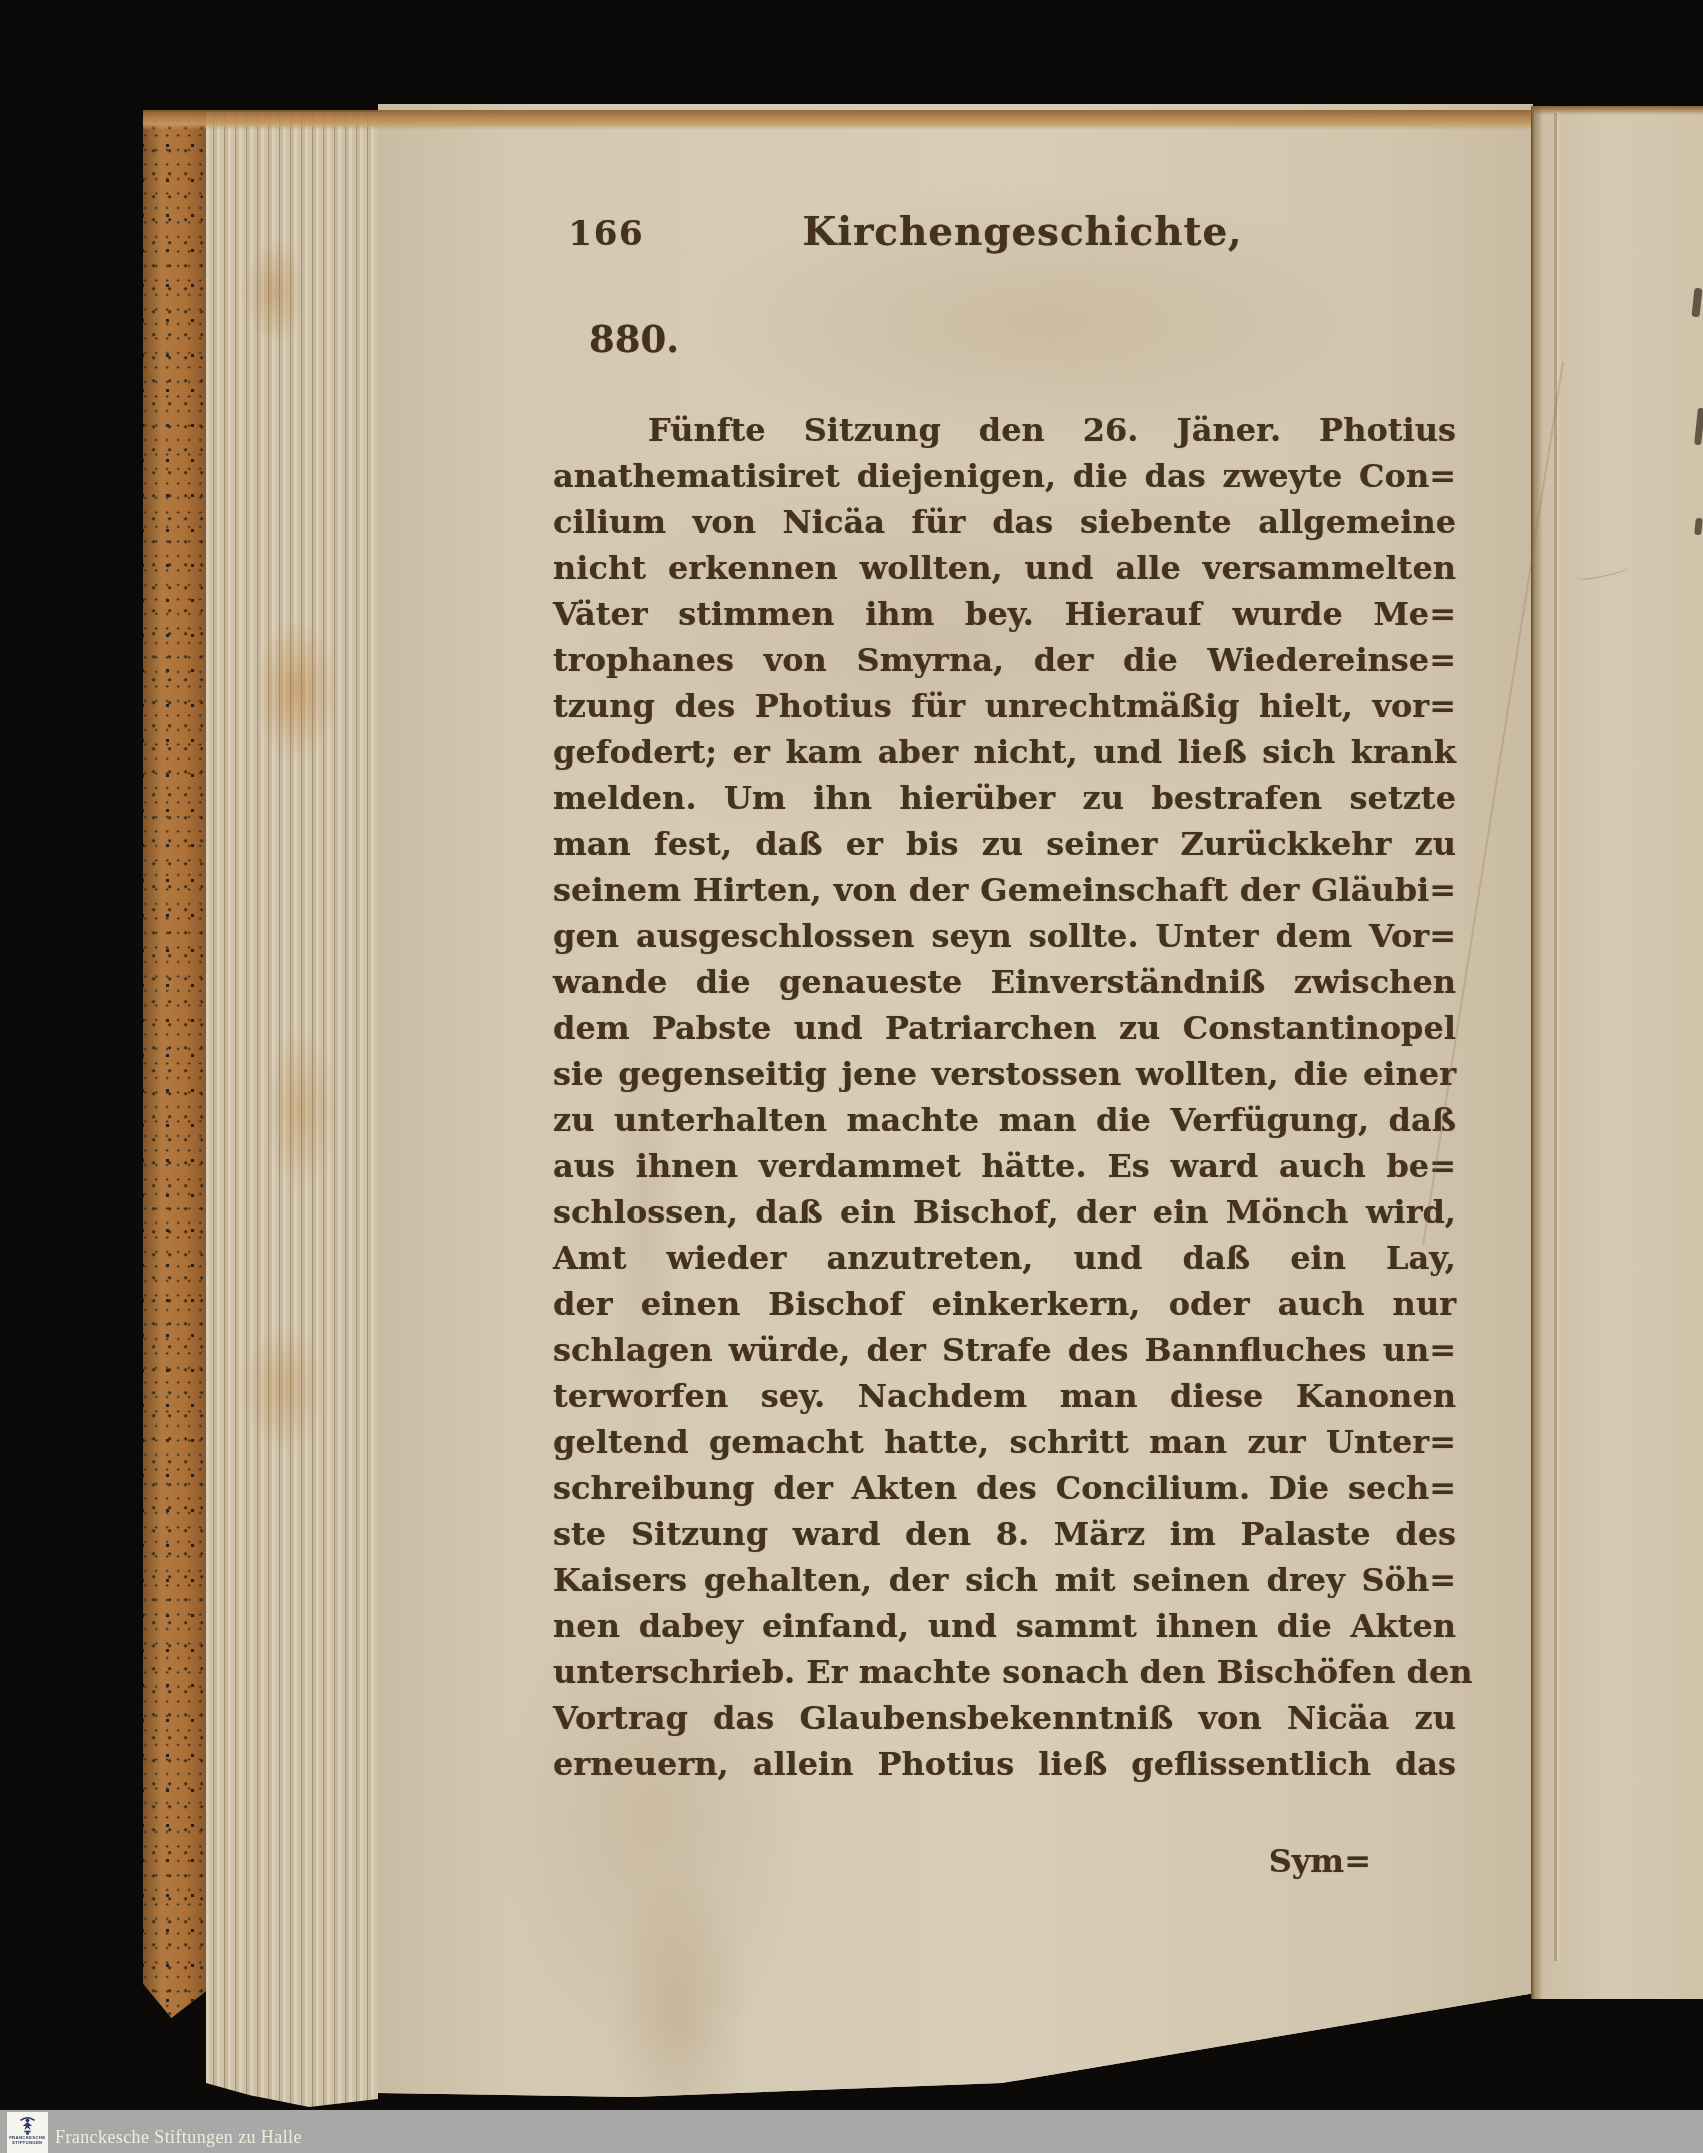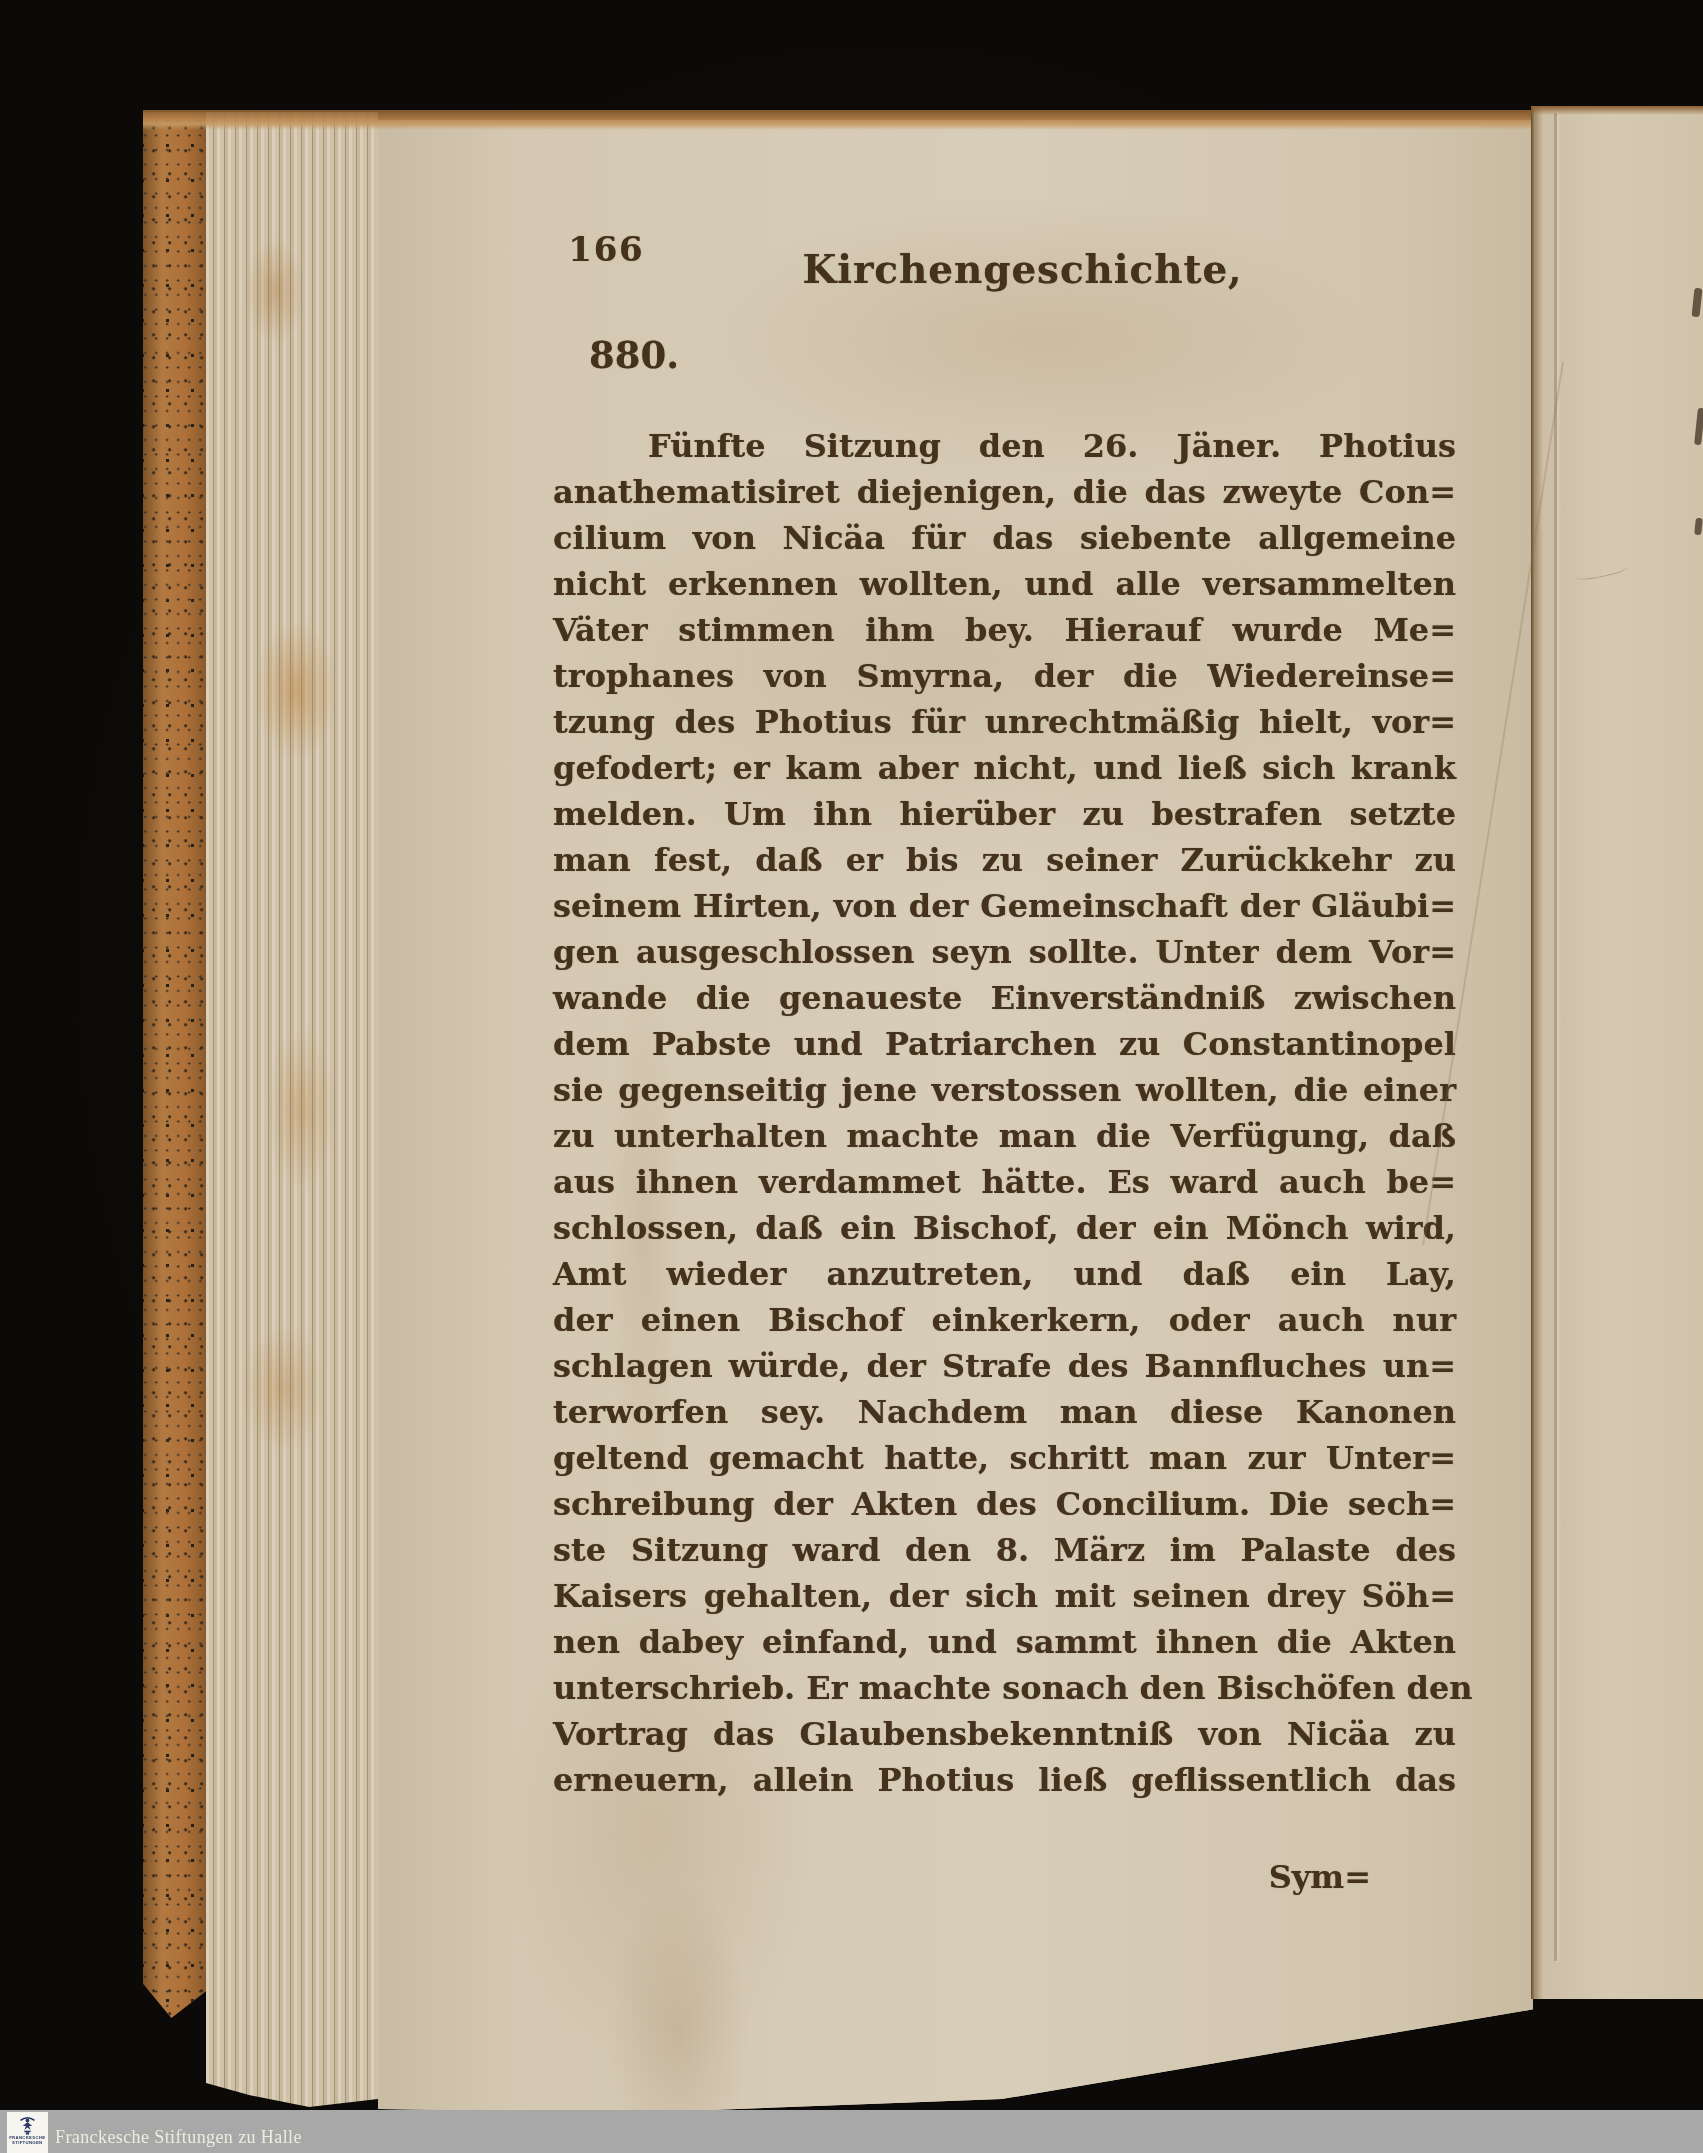--- a/index.html
+++ b/index.html
@@ -17,21 +17,21 @@
     background-position:2.6px 4.3px,7.7px 1.7px,12px 16px,0 0;
     clip-path:polygon(0 0,100% 0,100% 98.6%,45% 100%,0 98.2%);}
   .fore-edge{position:absolute;left:206px;top:112px;width:172px;height:1995px;
     background-image:
       radial-gradient(ellipse 60px 102px at 52% 29%, rgba(186,122,50,.45), transparent 70%),
       radial-gradient(ellipse 43px 77px at 40% 9%, rgba(170,110,45,.35), transparent 70%),
       radial-gradient(ellipse 51px 119px at 55% 50%, rgba(180,118,48,.30), transparent 70%),
       radial-gradient(ellipse 60px 94px at 45% 64%, rgba(178,115,48,.30), transparent 70%),
       repeating-linear-gradient(90deg,#d9cfba 0 2.6px,#b3a285 2.6px 3.4px,#cfc2a9 3.4px 6.8px,#a3916f 6.8px 7.7px,#c8b99e 7.7px 11px);
     clip-path:polygon(0 0,100% 0,100% 99.6%,60% 100%,25% 99.4%,0 98.8%);}
-  .page{position:absolute;left:378px;top:120px;width:1155px;height:1993px;
+  .page{position:absolute;left:378px;top:104px;width:1155px;height:1993px;
     background-image:
       radial-gradient(ellipse 477px 204px at 57% 11%, rgba(173,146,106,.30), transparent 70%),
       radial-gradient(ellipse 596px 324px at 50% 27%, rgba(168,142,104,.22), transparent 70%),
       radial-gradient(ellipse 221px 358px at 24% 86%, rgba(160,130,92,.20), transparent 70%),
       radial-gradient(ellipse 51px 383px at 23% 56%, rgba(150,118,80,.14), transparent 70%),
       radial-gradient(ellipse 102px 221px at 26% 96%, rgba(150,118,80,.22), transparent 70%),
       linear-gradient(90deg,#c9bca4,#d4c8b2 12%,#d8cdb9 55%,#d2c5ae 88%,#c9bba1),
       linear-gradient(180deg,#d8cec0,#d2c5ae 30%);
     clip-path:polygon(0 0,100% 0,100% 94.8%,54% 99.3%,22% 100%,0 99.8%);}
   .top-edge{position:absolute;left:143px;top:110px;width:1390px;height:20.4px;
@@ -46,21 +46,21 @@
   .crease-d{position:absolute;left:31px;top:256px;width:1.7px;height:894px;
     background:rgba(140,115,85,.28);transform:rotate(9deg);transform-origin:top;}
   .edge-mark{position:absolute;background:#3f3222;border-radius:3.4px;opacity:.75;transform:rotate(6deg);}
   .squiggle{position:absolute;left:44px;top:460px;width:55px;height:10.2px;
     border-bottom:1.7px solid rgba(130,108,80,.45);border-radius:50%;transform:rotate(-12deg);}
   
   .textblock{position:absolute;left:175px;top:0;width:903px;height:100%;color:#44321d;
     text-shadow:0 0 0.9px rgba(62,46,26,.5);font-weight:bold;}
   .pagenum{position:absolute;left:15.3px;top:109px;font-size:34px;letter-spacing:1.7px;}
   .runtitle{position:absolute;left:0;top:104px;width:100%;padding-left:36px;box-sizing:border-box;
-    text-align:center;font-size:39px;letter-spacing:0.9px;margin-top:22px;}
+    text-align:center;font-size:39px;letter-spacing:0.9px;}
   .secthead{position:absolute;left:0;top:213px;width:100%;padding-left:36px;box-sizing:border-box;
     text-align:left;font-size:37px;}
   .body{position:absolute;left:0;top:303px;width:100%;font-size:32px;line-height:46px;}
   .bl{text-align:justify;text-align-last:justify;white-space:nowrap;}
   .bl.indent{text-indent:95px;}
   .catch{position:absolute;left:0;top:1738px;width:100%;box-sizing:border-box;
     padding-right:85px;text-align:right;font-size:32px;}
   
   .footer-bar{position:absolute;left:0;top:2110px;width:1704px;height:43px;background:#a8a8a8;}
   .logo-box{position:absolute;left:6.8px;top:2112px;width:41px;height:42px;background:#f6f5f0;

